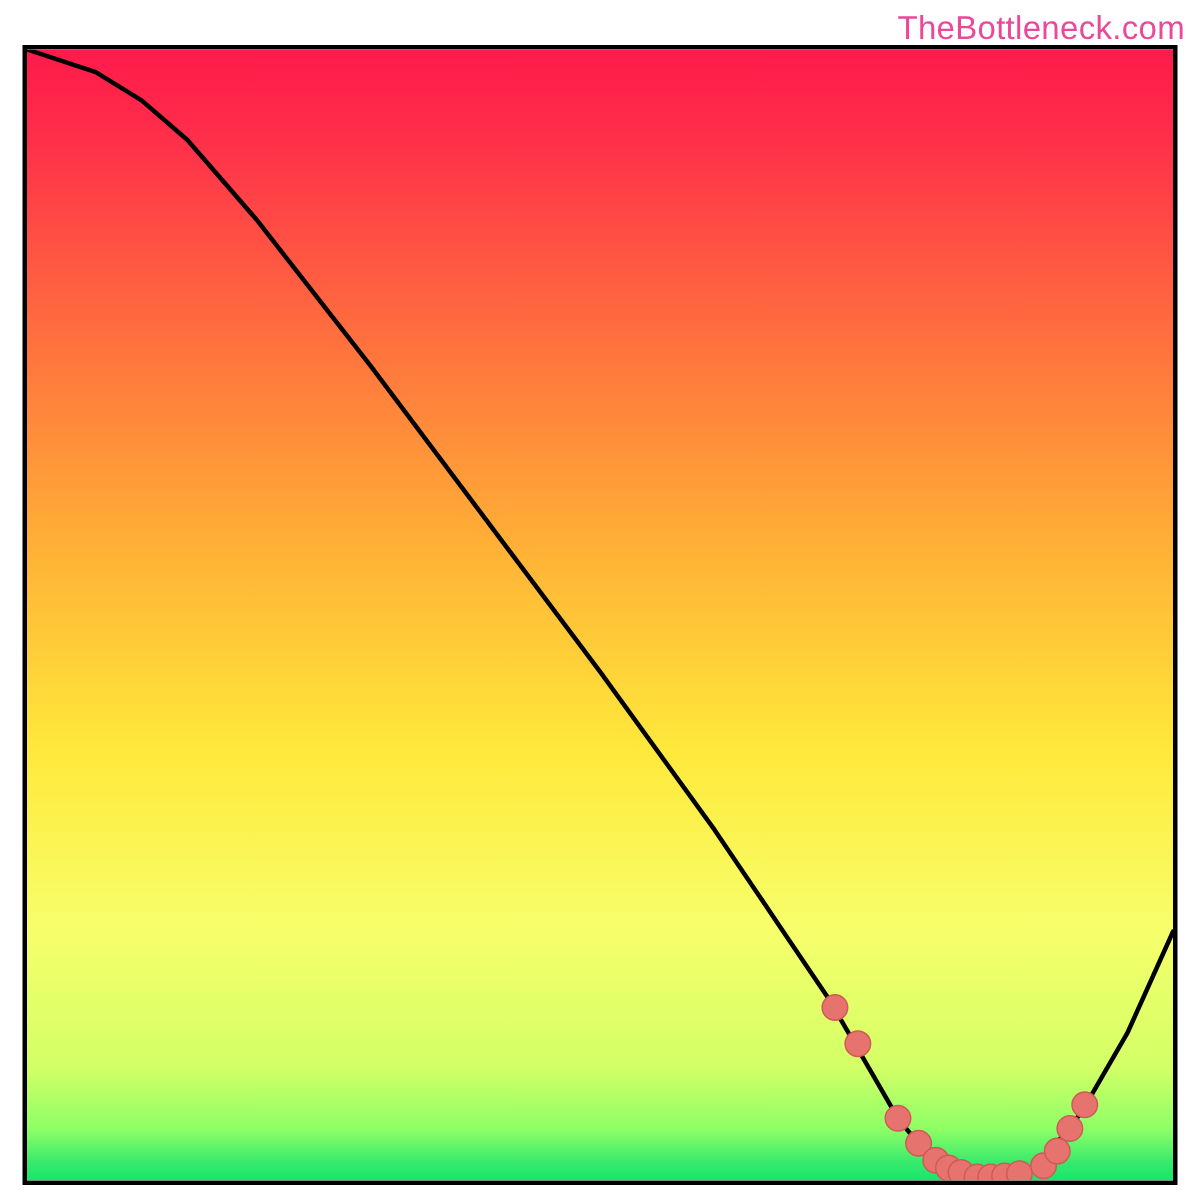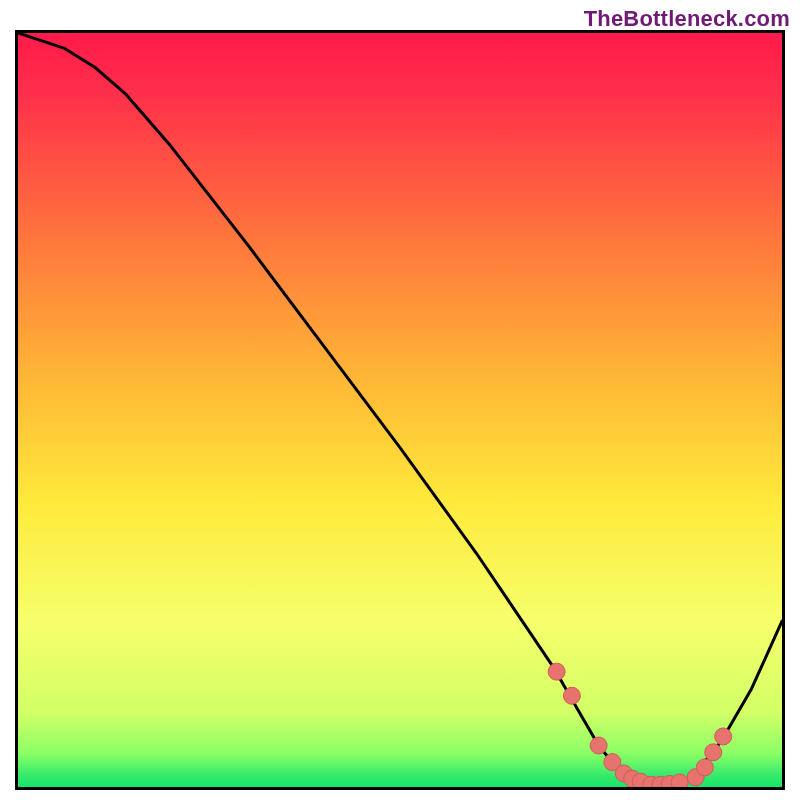--- a/index.html
+++ b/index.html
@@ -13,24 +13,24 @@
   }
   .stage {
     position: relative;
     width: 800px;
     height: 800px;
   }
   .watermark {
     position: absolute;
     top: 6px;
     right: 10px;
-    color: #701a75;
+    color: #ec4899;
     font-size: 22px;
     letter-spacing: 0.2px;
-    font-weight: 700;
+    font-weight: 400;
     z-index: 10;
   }
   .plot-frame {
     position: absolute;
     left: 15px;
     top: 30px;
     width: 770px;
     height: 760px;
     border: 3px solid #000;
     box-sizing: border-box;

